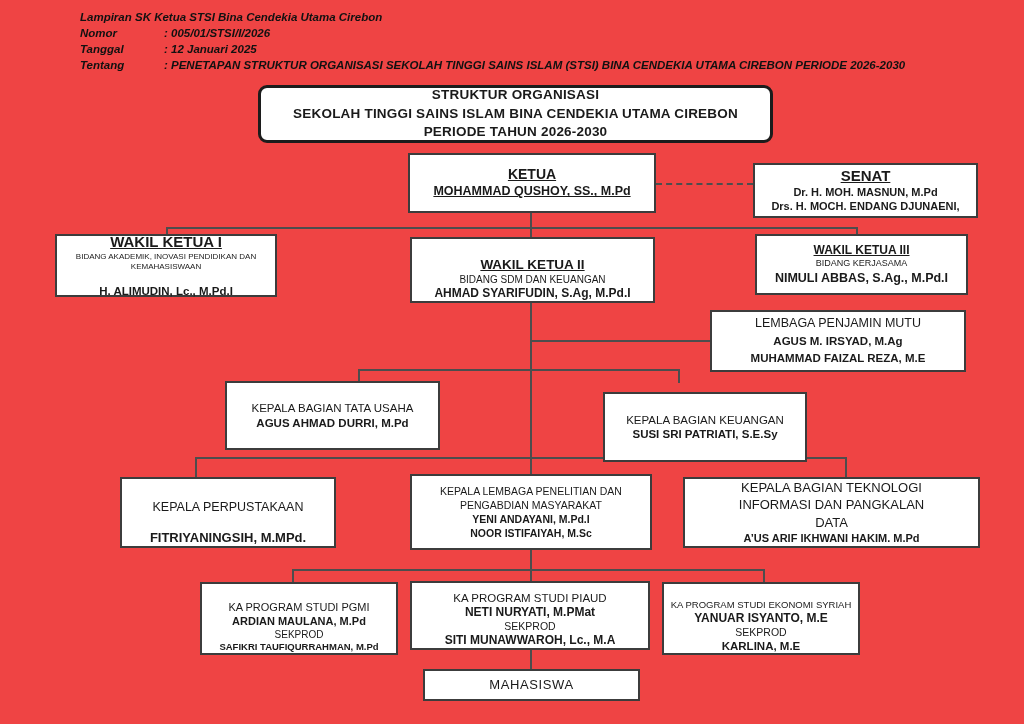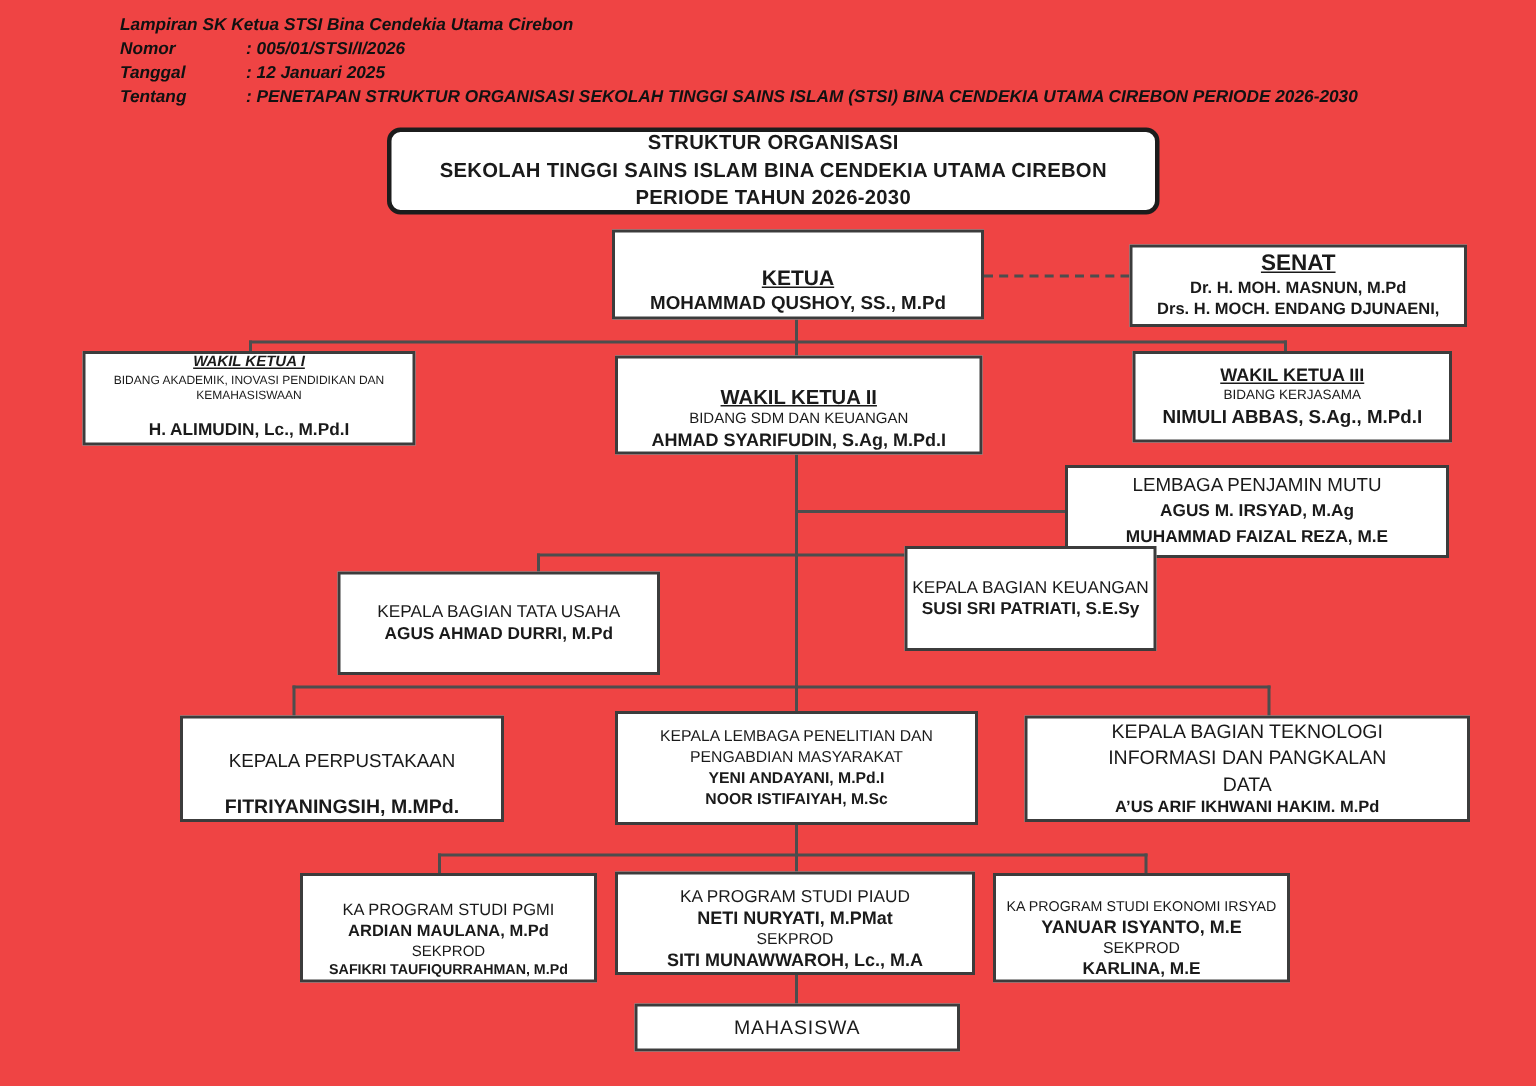--- a/index.html
+++ b/index.html
@@ -74,33 +74,33 @@
   <div class="v-line" style="left:763px; top:569px; height:14px;"></div>
 
   <div class="v-line" style="left:530px; top:650px; height:20px;"></div>
 
   <div class="box title-box" style="left:258px; top:85px; width:515px; height:58px;">
     <div>STRUKTUR ORGANISASI</div>
     <div>SEKOLAH TINGGI SAINS ISLAM BINA CENDEKIA UTAMA CIREBON</div>
     <div>PERIODE TAHUN 2026-2030</div>
   </div>
 
-  <div class="box" style="left:408px; top:153px; width:248px; height:60px;justify-content:flex-end;">
+  <div class="box" style="left:408px; top:153px; width:248px; height:60px;">
     <div class="u-head" style="font-size:14px;">KETUA</div>
-    <div class="bold" style="font-size:12.5px; margin-top:1px;">MOHAMMAD QUSHOY, SS., M.Pd</div>
+    <div class="bold" style="font-size:12.5px; margin-top:1px;text-decoration:underline;">MOHAMMAD QUSHOY, SS., M.Pd</div>
   </div>
 
   <div class="box" style="left:753px; top:163px; width:225px; height:55px; border-width:2px;">
     <div class="u-head" style="font-size:15px;">SENAT</div>
     <div class="bold" style="font-size:11px;">Dr. H. MOH. MASNUN, M.Pd</div>
     <div class="bold" style="font-size:11px;">Drs. H. MOCH. ENDANG DJUNAENI,</div>
   </div>
 
   <div class="box" style="left:55px; top:234px; width:222px; height:63px;">
-    <div class="u-head" style="font-size:10px;font-style:italic;">WAKIL KETUA I</div>
+    <div class="u-head" style="font-size:15px;">WAKIL KETUA I</div>
     <div style="font-size:8px; max-width:200px; line-height:1.3;">BIDANG AKADEMIK, INOVASI PENDIDIKAN DAN KEMAHASISWAAN</div>
     <div class="bold" style="font-size:11.5px; margin-top:11px;">H. ALIMUDIN, Lc., M.Pd.I</div>
   </div>
 
   <div class="box top" style="left:410px; top:237px; width:245px; height:66px; padding-top:7px;">
     <div class="u-head" style="font-size:13.5px;">WAKIL KETUA II</div>
     <div style="font-size:10px;">BIDANG SDM DAN KEUANGAN</div>
     <div class="bold" style="font-size:12px;">AHMAD SYARIFUDIN, S.Ag, M.Pd.I</div>
   </div>
 
@@ -114,21 +114,21 @@
     <div style="font-size:12.5px;">LEMBAGA PENJAMIN MUTU</div>
     <div class="bold" style="font-size:11.5px;">AGUS M. IRSYAD, M.Ag</div>
     <div class="bold" style="font-size:11.5px;">MUHAMMAD FAIZAL REZA, M.E</div>
   </div>
 
   <div class="box" style="left:225px; top:381px; width:215px; height:69px;">
     <div style="font-size:11.5px;">KEPALA BAGIAN TATA USAHA</div>
     <div class="bold" style="font-size:11.5px;">AGUS AHMAD DURRI, M.Pd</div>
   </div>
 
-  <div class="box" style="left:603px; top:364px; width:168px; height:70px;">
+  <div class="box" style="left:603px; top:392px; width:204px; height:70px;">
     <div style="font-size:11.5px;">KEPALA BAGIAN KEUANGAN</div>
     <div class="bold" style="font-size:11.5px;">SUSI SRI PATRIATI, S.E.Sy</div>
   </div>
 
   <div class="box top" style="left:120px; top:477px; width:216px; height:71px; padding-top:11px;">
     <div style="font-size:12.5px;">KEPALA PERPUSTAKAAN</div>
     <div class="bold" style="font-size:13px; margin-top:14px;">FITRIYANINGSIH, M.MPd.</div>
   </div>
 
   <div class="box" style="left:410px; top:474px; width:242px; height:76px; line-height:1.35;">
@@ -150,21 +150,21 @@
   </div>
 
   <div class="box top" style="left:410px; top:581px; width:240px; height:69px; padding-top:7px;">
     <div style="font-size:11.5px;">KA PROGRAM STUDI PIAUD</div>
     <div class="bold" style="font-size:12px;">NETI NURYATI, M.PMat</div>
     <div style="font-size:10.5px;">SEKPROD</div>
     <div class="bold" style="font-size:12px;">SITI MUNAWWAROH, Lc., M.A</div>
   </div>
 
   <div class="box top" style="left:662px; top:582px; width:198px; height:73px; padding-top:8px;">
-    <div style="font-size:9.5px;">KA PROGRAM STUDI EKONOMI IRSYAD</div>
+    <div style="font-size:9.5px;">KA PROGRAM STUDI EKONOMI SYRIAH</div>
     <div class="bold" style="font-size:12px;">YANUAR ISYANTO, M.E</div>
     <div style="font-size:10.5px;">SEKPROD</div>
     <div class="bold" style="font-size:11.5px;">KARLINA, M.E</div>
   </div>
 
   <div class="box" style="left:423px; top:669px; width:217px; height:32px;">
     <div style="font-size:13px; letter-spacing:.6px;">MAHASISWA</div>
   </div>
 
 </div>

